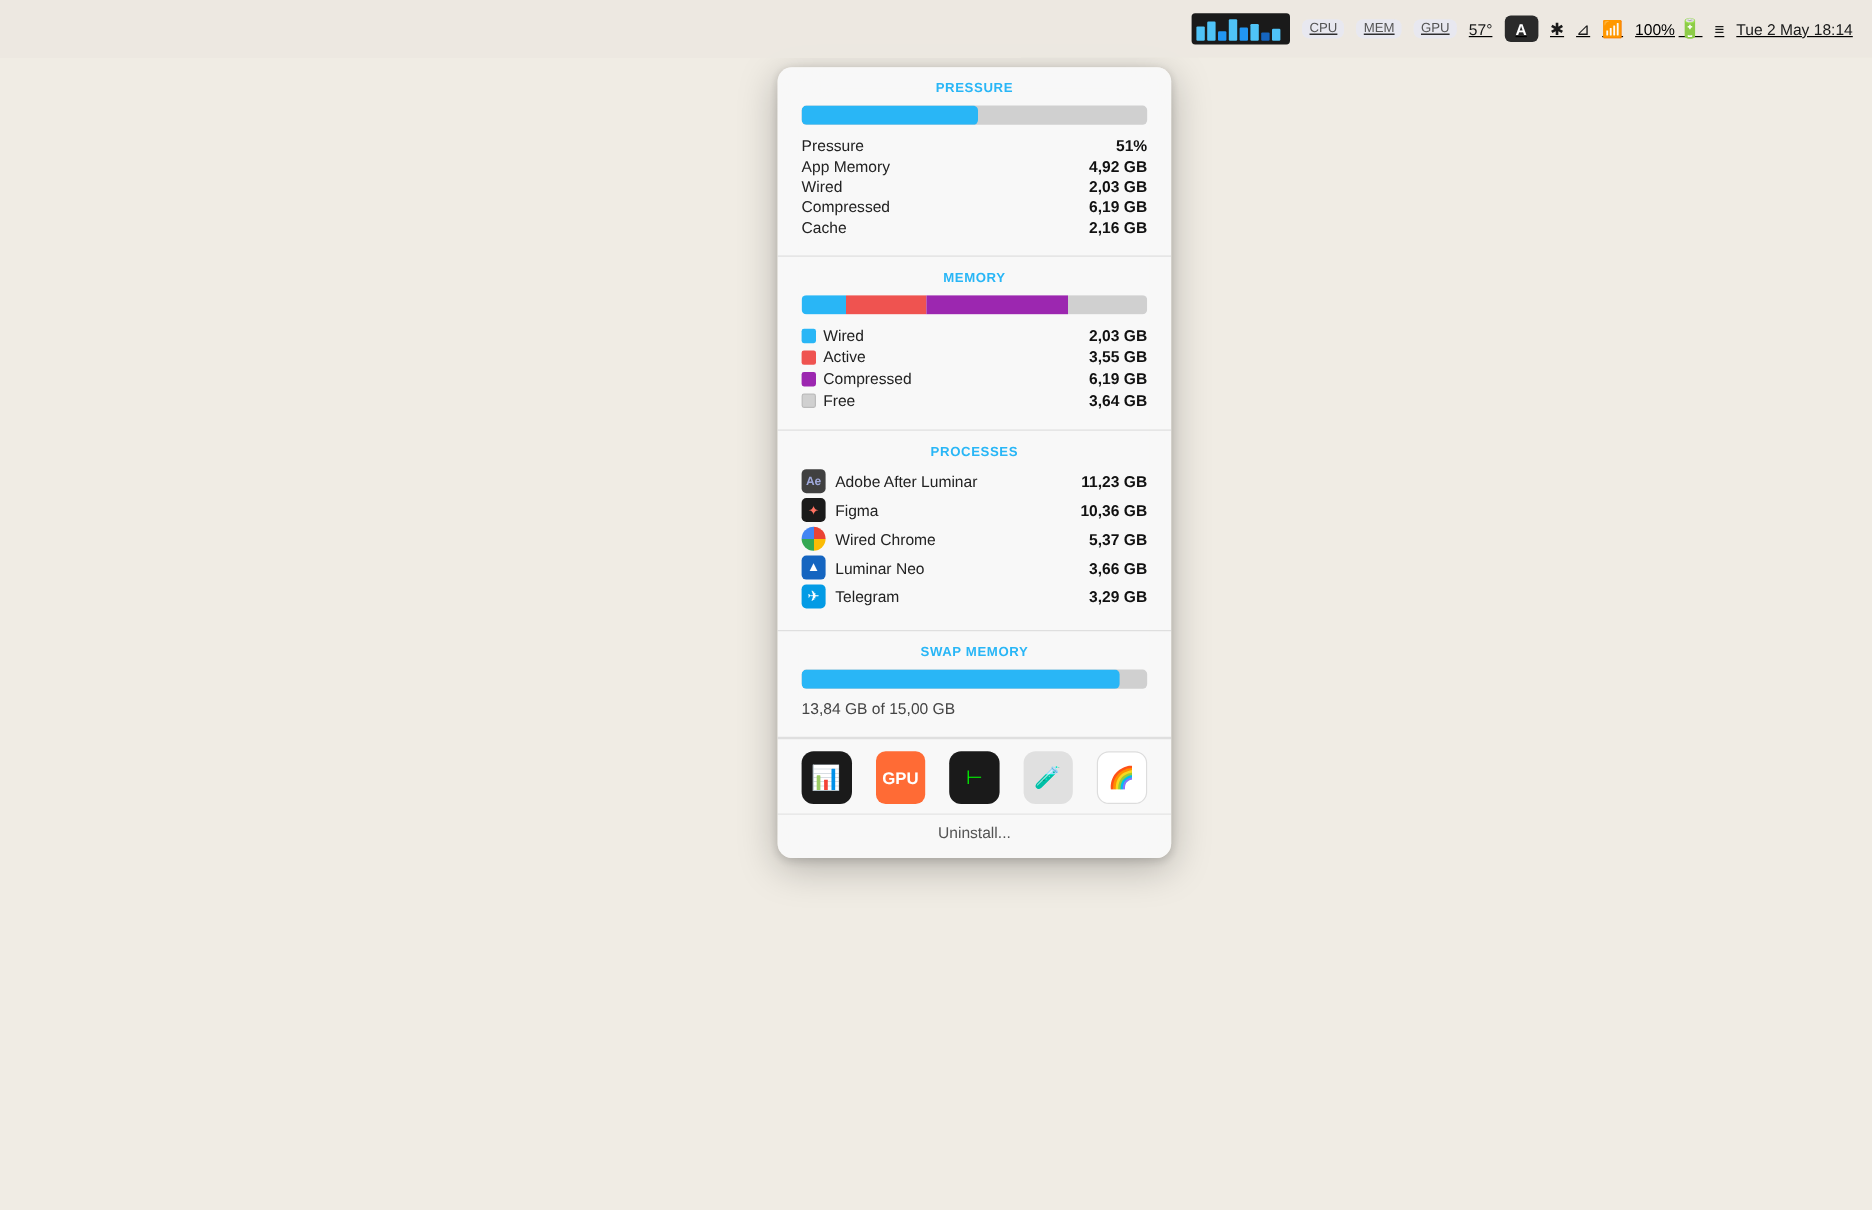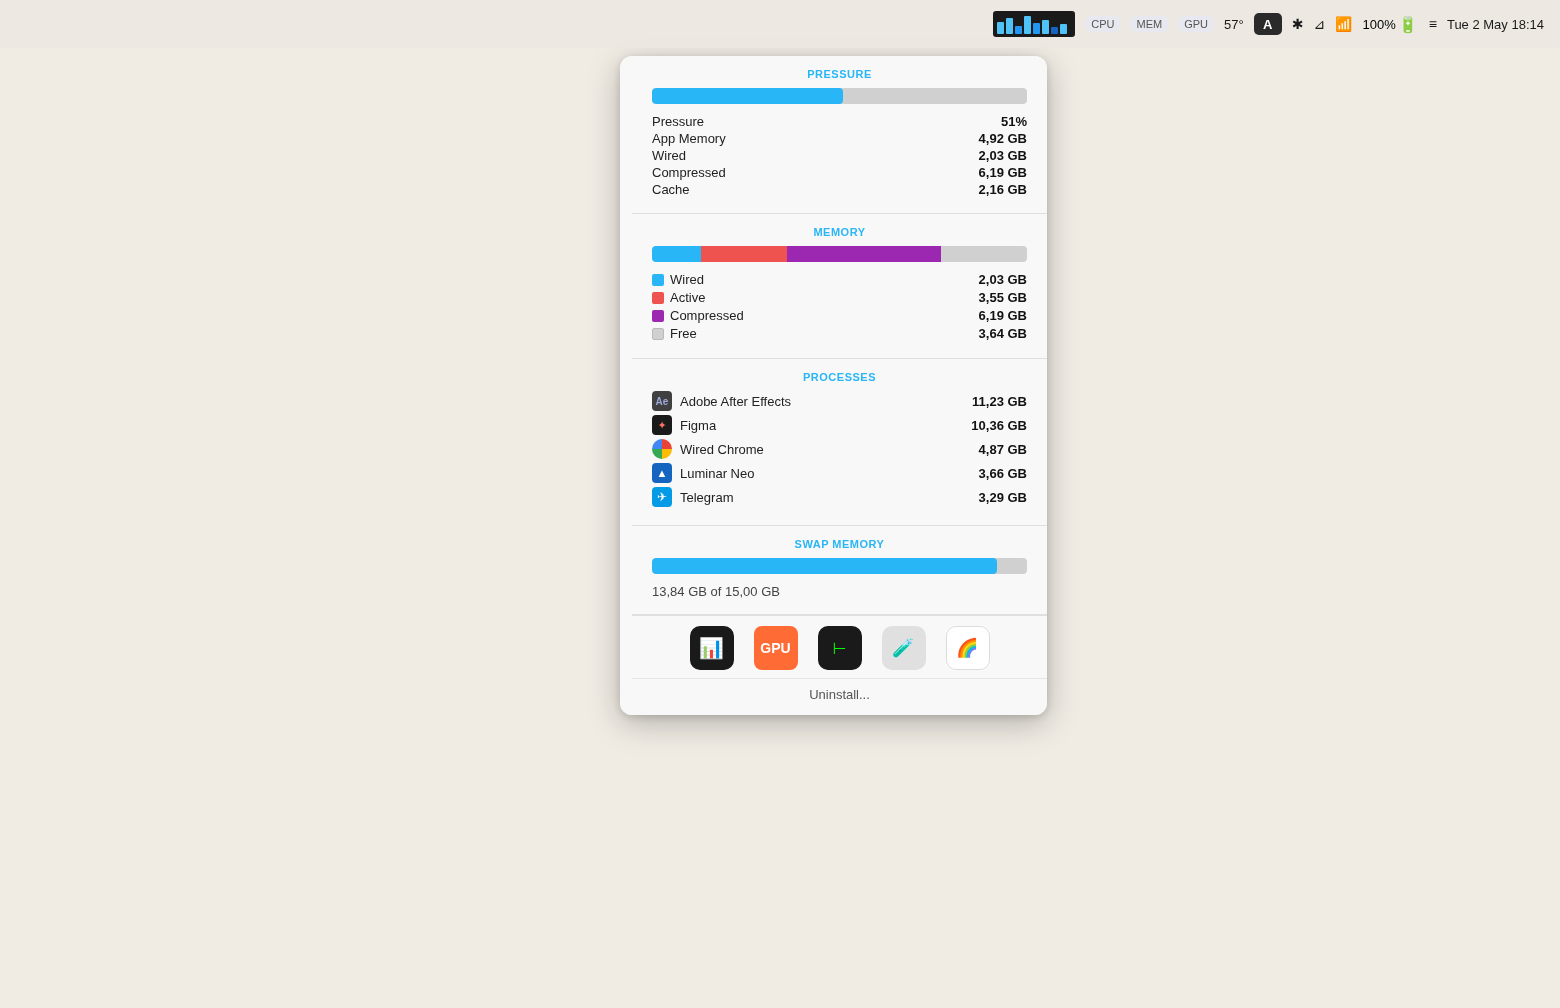--- a/index.html
+++ b/index.html
@@ -20,20 +20,21 @@
       left: 0;
       right: 0;
       height: 48px;
       background: rgba(236, 232, 224, 0.95);
       display: flex;
       align-items: center;
       justify-content: flex-end;
       padding: 0 16px;
       gap: 12px;
       z-index: 100;
+      text-decoration: underline;
     }
 
     .menubar-right {
       display: flex;
       align-items: center;
       gap: 10px;
     }
 
     .menubar-item {
       font-size: 13px;
@@ -46,28 +47,27 @@
     .menubar-time {
       font-size: 13px;
       font-weight: 400;
       color: #1a1a1a;
     }
 
     
     .popup {
       position: absolute;
       top: 56px;
-      left: 620px;
-      width: 427px;
+      left: 648px;
+      width: 328px;
       background: rgba(248, 248, 248, 0.97);
       border-radius: 12px;
       box-shadow: 0 8px 32px rgba(0,0,0,0.25), 0 2px 8px rgba(0,0,0,0.15);
       overflow: hidden;
       backdrop-filter: blur(20px);
-      padding-left: 12px;
     }
 
     .section {
       padding: 12px 20px 14px;
       border-bottom: 1px solid rgba(0,0,0,0.1);
     }
 
     .section:last-of-type {
       border-bottom: none;
     }
@@ -409,39 +409,39 @@
       <span class="legend-value">3,64 GB</span>
     </div>
   </div>
 
   <div class="section">
     <div class="section-title">PROCESSES</div>
 
     <div class="process-row">
       <div class="process-left">
         <div class="process-icon" style="background:#404040;color:#9fa8da;font-weight:bold;font-size:10px;">Ae</div>
-        <span class="process-name">Adobe After Effects</span>
+        <span class="process-name">Adobe After Luminar</span>
       </div>
       <span class="process-value">11,23 GB</span>
     </div>
 
     <div class="process-row">
       <div class="process-left">
         <div class="process-icon" style="background:#1a1a1a;color:#ff7262;font-size:11px;">✦</div>
         <span class="process-name">Figma</span>
       </div>
       <span class="process-value">10,36 GB</span>
     </div>
 
     <div class="process-row">
       <div class="process-left">
         <div class="process-icon" style="background:conic-gradient(#ea4335 0deg 90deg, #fbbc05 90deg 180deg, #34a853 180deg 270deg, #4285f4 270deg 360deg);border-radius:50%;"></div>
         <span class="process-name">Wired Chrome</span>
       </div>
-      <span class="process-value">4,87 GB</span>
+      <span class="process-value">5,37 GB</span>
     </div>
 
     <div class="process-row">
       <div class="process-left">
         <div class="process-icon" style="background:#1565c0;color:#fff;font-size:11px;">▲</div>
         <span class="process-name">Luminar Neo</span>
       </div>
       <span class="process-value">3,66 GB</span>
     </div>
 

